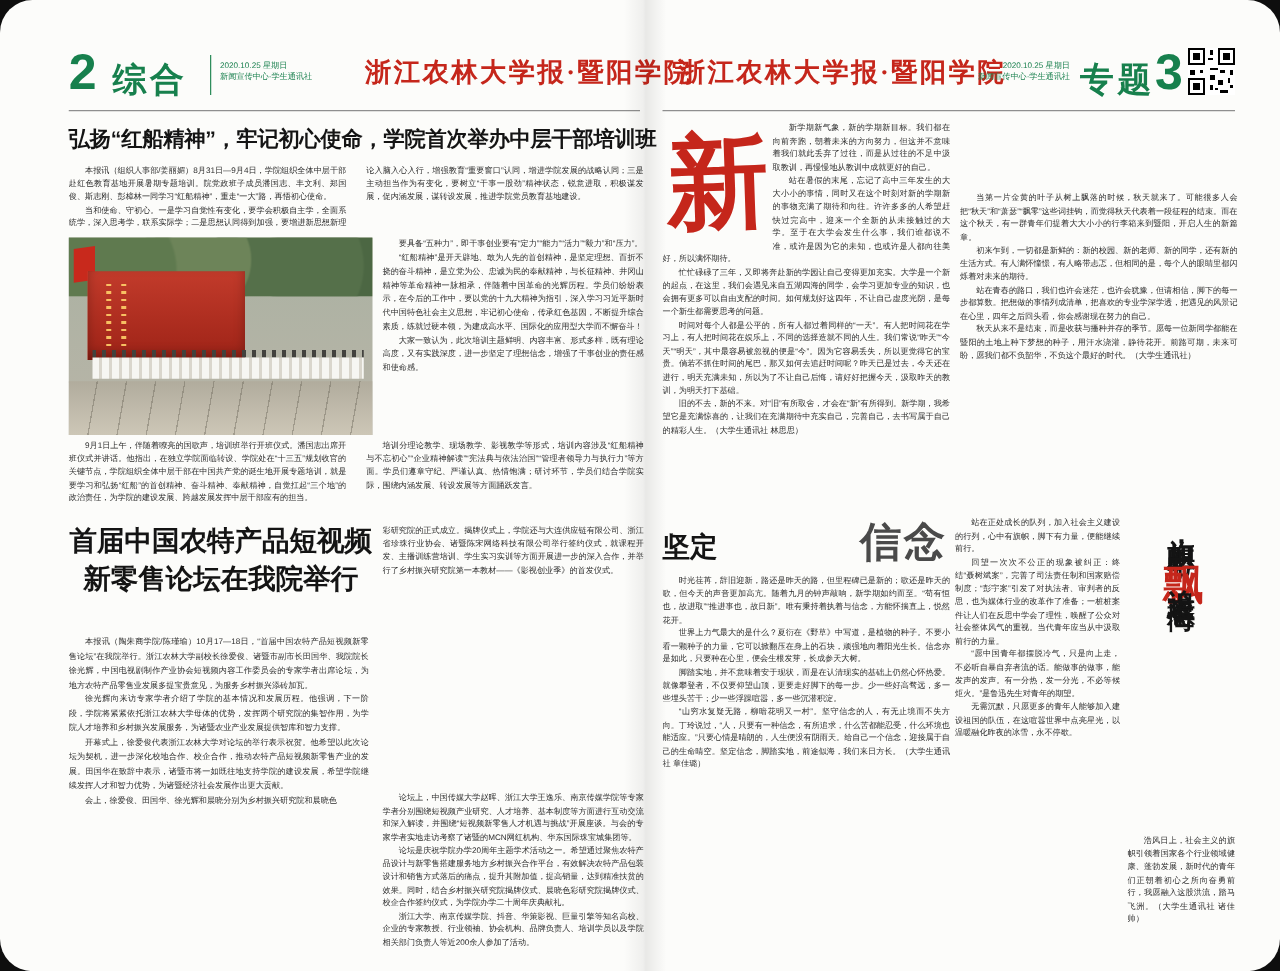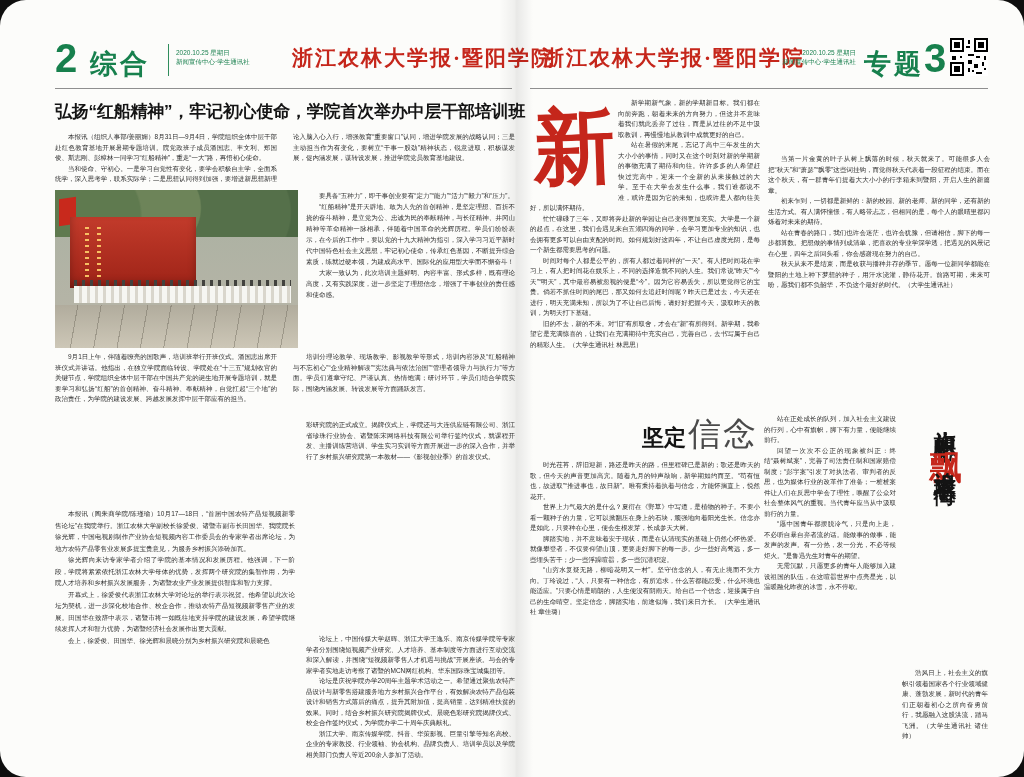--- a/index.html
+++ b/index.html
@@ -11,22 +11,22 @@
   .pagenum{font-size:40px;font-weight:800;letter-spacing:0}
   .secname{font-size:27px;font-weight:800;letter-spacing:3px}
   .hdr-div{width:1px;background:#2f8d5c}
   .hdr-small{font-size:6.5px;line-height:9px;color:#1d8251}
   .masthead{font-size:21px;font-weight:800;color:#c5261b;font-family:"Liberation Serif","DejaVu Serif",serif;letter-spacing:2px;white-space:nowrap}
   .rule{height:1px;background:#8f8f8f}
   
   .hl-a{font-size:17px;font-weight:800;color:#141414;white-space:nowrap;letter-spacing:-0.2px}
   .hl-b{font-size:22px;font-weight:800;color:#141414;line-height:30px;text-align:center}
   .hl-d{font-size:24px;font-weight:800;color:#141414;letter-spacing:1px}
-  .hl-f{font-size:22px;font-weight:800;color:#141414;display:flex;align-items:baseline;justify-content:flex-end}
-  .hl-f .em{font-size:33px;font-weight:400;color:#4a4a4a;letter-spacing:2px;padding:0 2px}
+  .hl-f{font-size:22px;font-weight:800;color:#141414;display:flex;align-items:baseline;justify-content:space-between}
+  .hl-f .em{font-size:33px;font-weight:700;color:#4a4a4a;letter-spacing:2px;padding:0 2px}
   .hl-vert{writing-mode:vertical-rl;text-orientation:upright;font-size:22px;font-weight:800;color:#141414;letter-spacing:3px;margin:0 auto;height:100%;display:flex;align-items:center}
   .hl-vert .vred{color:#c5261b;font-size:33px;font-weight:900;font-family:"Liberation Serif","DejaVu Serif",serif}
   
   .bt{font-size:6.5px;line-height:10.5px;color:#2d2d2d;text-align:justify;overflow:hidden}
   .bt p{text-indent:2em;margin:0;word-break:break-all}
   .cols2{column-count:2;column-gap:16px;column-fill:auto}
   .dropnew{float:left;width:88px;height:100px;font-size:82px;line-height:96px;font-weight:800;color:#c5261b;font-family:"DejaVu Serif","Liberation Serif",serif;text-align:center;transform:rotate(-2deg)}
   
   .photoA{background:linear-gradient(180deg,#97a48b 0%,#8e9c80 16%,#adb2a3 22%,#b9b5a8 100%);overflow:hidden}
   .pa-trees{left:0;top:0;width:100%;height:30%;background:
@@ -134,20 +134,24 @@
     <p>要具备“五种力”，即干事创业要有“定力”“能力”“活力”“毅力”和“压力”。</p>
     <p>“红船精神”是开天辟地、敢为人先的首创精神，是坚定理想、百折不挠的奋斗精神，是立党为公、忠诚为民的奉献精神，与长征精神、井冈山精神等革命精神一脉相承，伴随着中国革命的光辉历程。学员们纷纷表示，在今后的工作中，要以党的十九大精神为指引，深入学习习近平新时代中国特色社会主义思想，牢记初心使命，传承红色基因，不断提升综合素质，练就过硬本领，为建成高水平、国际化的应用型大学而不懈奋斗！</p>
     <p>大家一致认为，此次培训主题鲜明、内容丰富、形式多样，既有理论高度，又有实践深度，进一步坚定了理想信念，增强了干事创业的责任感和使命感。</p>
   </div>
 
   <div class="abs bt cols2" style="left:55px;top:352px;width:460px;height:60px">
     <p>9月1日上午，伴随着嘹亮的国歌声，培训班举行开班仪式。潘国志出席开班仪式并讲话。他指出，在独立学院面临转设、学院处在“十三五”规划收官的关键节点，学院组织全体中层干部在中国共产党的诞生地开展专题培训，就是要学习和弘扬“红船”的首创精神、奋斗精神、奉献精神，自觉扛起“三个地”的政治责任，为学院的建设发展、跨越发展发挥中层干部应有的担当。</p>
     <p>培训分理论教学、现场教学、影视教学等形式，培训内容涉及“红船精神与不忘初心”“企业精神解读”“宪法典与依法治国”“管理者领导力与执行力”等方面。学员们遵章守纪、严谨认真、热情饱满；研讨环节，学员们结合学院实际，围绕内涵发展、转设发展等方面踊跃发言。</p>
   </div>
 
+  <div class="abs hl-b" style="left:55px;top:418px;width:243px">
+    <div>首届中国农特产品短视频</div>
+    <div>新零售论坛在我院举行</div>
+  </div>
 
   <div class="abs bt" style="left:306px;top:420px;width:209px;height:78px">
     <p style="text-indent:0">彩研究院的正式成立。揭牌仪式上，学院还与大连供应链有限公司、浙江省珍珠行业协会、诸暨陈宋网络科技有限公司举行签约仪式，就课程开发、主播训练营培训、学生实习实训等方面开展进一步的深入合作，并举行了乡村振兴研究院第一本教材——《影视创业季》的首发仪式。</p>
   </div>
 
   <div class="abs bt" style="left:55px;top:508px;width:240px;height:260px;line-height:11.5px">
     <p>本报讯（陶朱商学院/陈瑾瑜）10月17—18日，“首届中国农特产品短视频新零售论坛”在我院举行。浙江农林大学副校长徐爱俊、诸暨市副市长田国华、我院院长徐光辉，中国电视剧制作产业协会短视频内容工作委员会的专家学者出席论坛，为地方农特产品零售业发展多提宝贵意见，为服务乡村振兴添砖加瓦。</p>
     <p>徐光辉向来访专家学者介绍了学院的基本情况和发展历程。他强调，下一阶段，学院将紧紧依托浙江农林大学母体的优势，发挥两个研究院的集智作用，为学院人才培养和乡村振兴发展服务，为诸暨农业产业发展提供智库和智力支撑。</p>
     <p>开幕式上，徐爱俊代表浙江农林大学对论坛的举行表示祝贺。他希望以此次论坛为契机，进一步深化校地合作、校企合作，推动农特产品短视频新零售产业的发展。田国华在致辞中表示，诸暨市将一如既往地支持学院的建设发展，希望学院继续发挥人才和智力优势，为诸暨经济社会发展作出更大贡献。</p>
     <p>会上，徐爱俊、田国华、徐光辉和晨晓分别为乡村振兴研究院和晨晓色</p>

